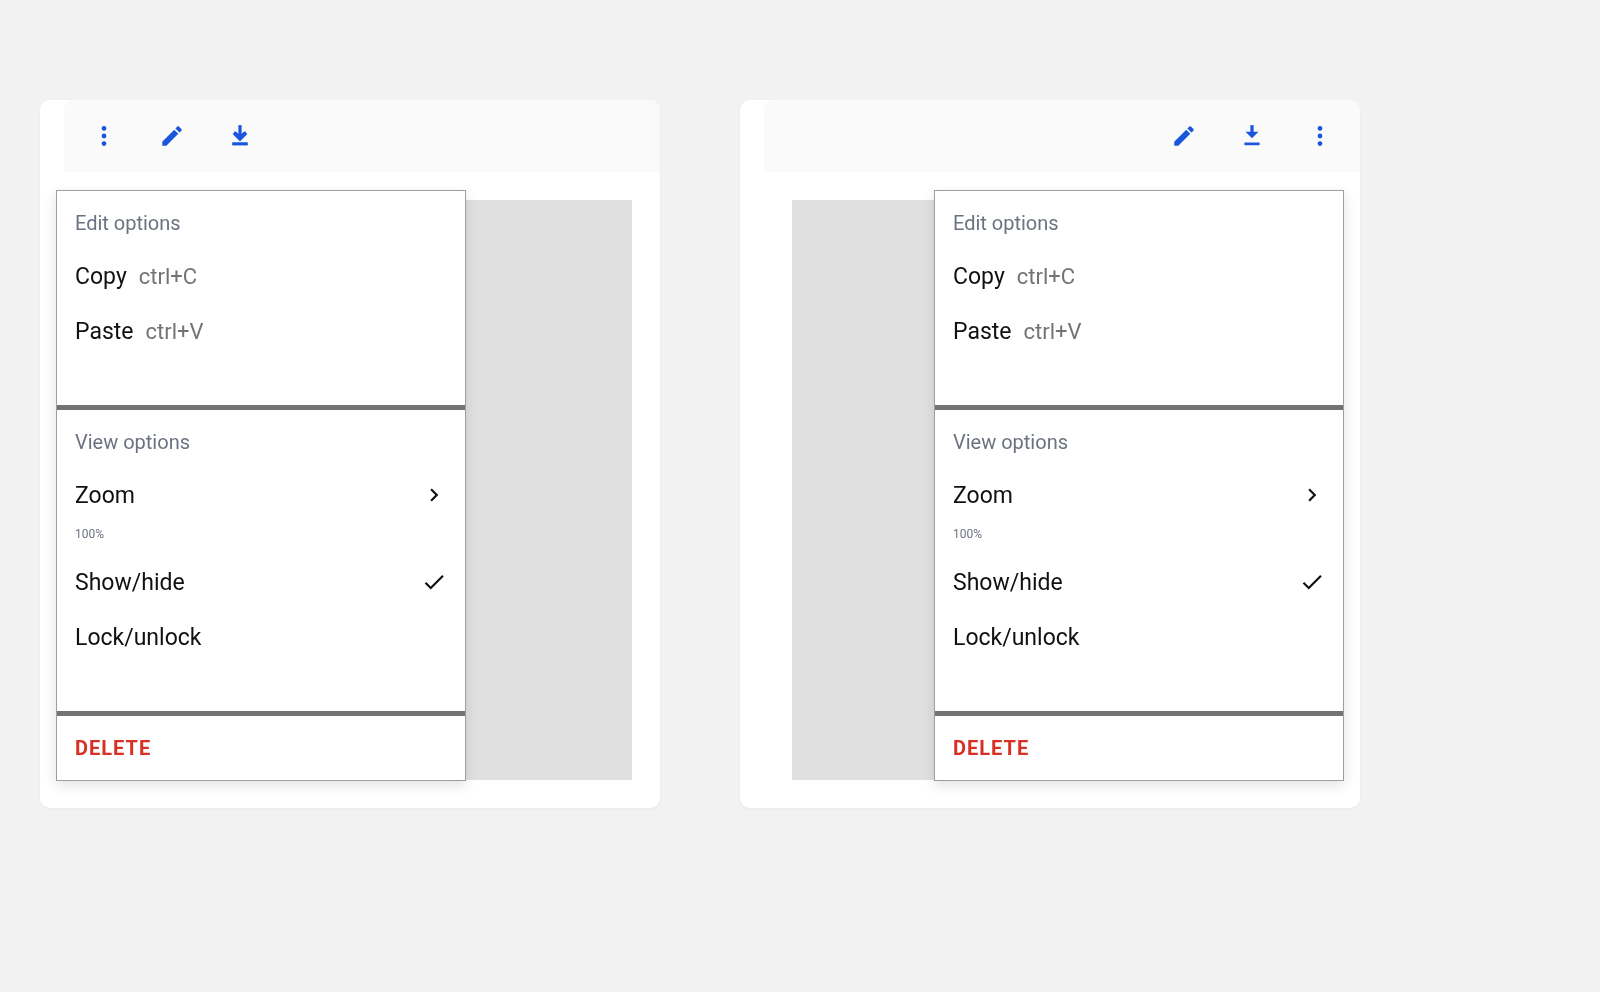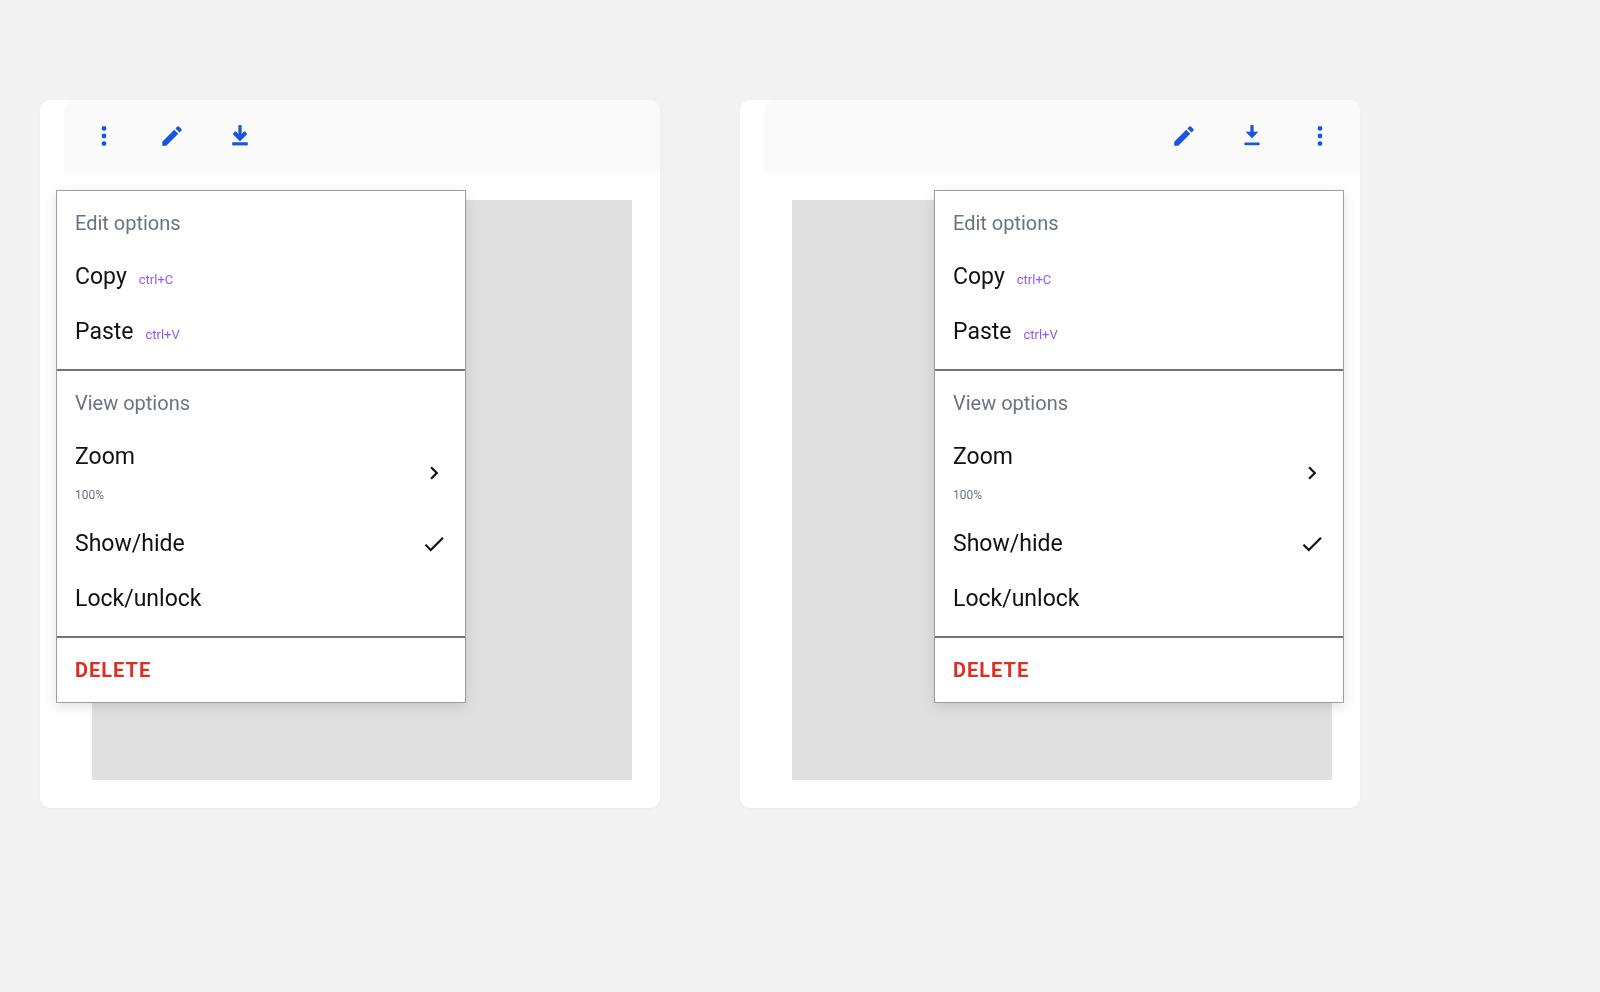--- a/index.html
+++ b/index.html
@@ -85,34 +85,34 @@
     
     .menu.right-pos {
       right: 16px;
     }
     
     .menu-section {
       padding: 16px 0 10px 0;
     }
     
     .menu-section + .menu-section {
-      border-top: 2px solid #737373;
+      border-top: 5px solid #737373;
+      margin-top: 36px;
     }
     
     .menu-header {
       color: #6b7280;
       font-size: 20px;
       padding: 4px 18px 14px 18px;
     }
     
     .menu-item {
       padding: 14px 18px;
       cursor: pointer;
       display: flex;
-      align-items: center;
       justify-content: space-between;
     }
     
     .menu-item-left {
       display: flex;
       align-items: baseline;
       gap: 12px;
     }
     
     .menu-item-main {
@@ -120,22 +120,22 @@
       flex-direction: column;
       gap: 16px;
     }
     
     .menu-item-label {
       color: #111;
       font-size: 23px;
     }
     
     .menu-item-shortcut {
-      color: #8b5cf6;
-      font-size: 13px;
+      color: #737373;
+      font-size: 22px;
     }
     
     .menu-item-sub {
       color: #6b7280;
       font-size: 12px;
       margin-top: 2px;
     }
     
     .menu-item-icon {
       width: 26px;

